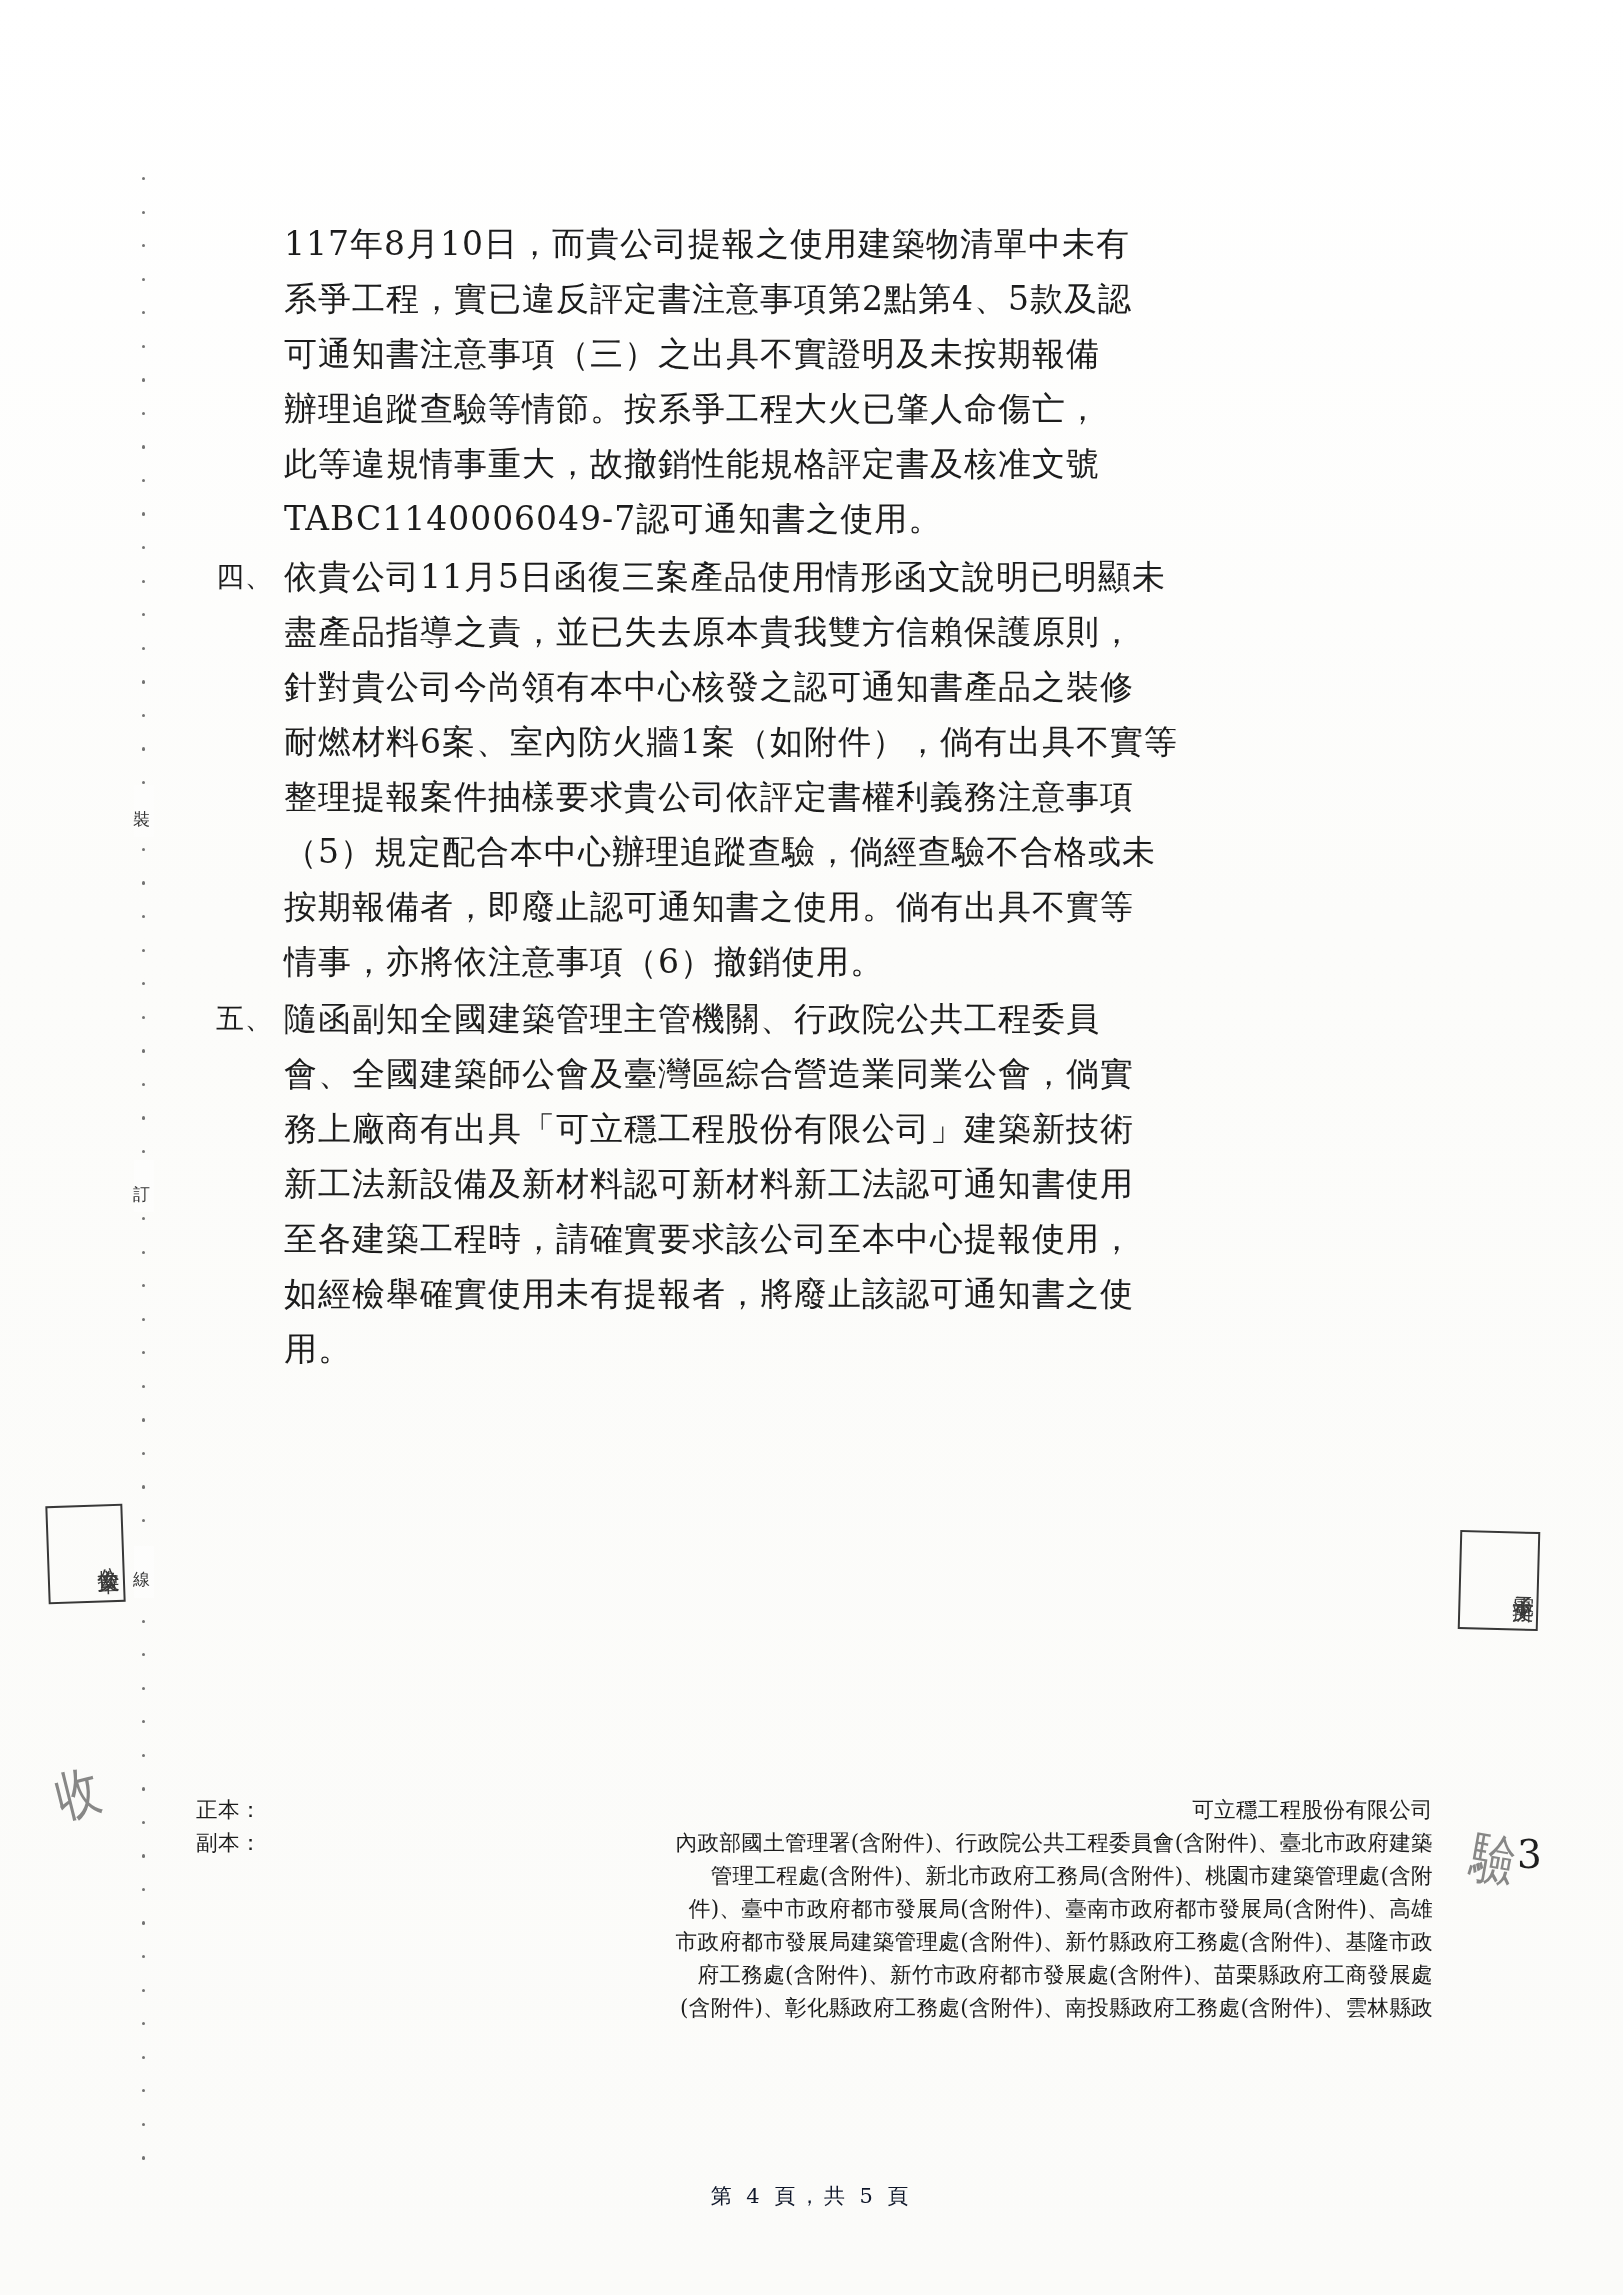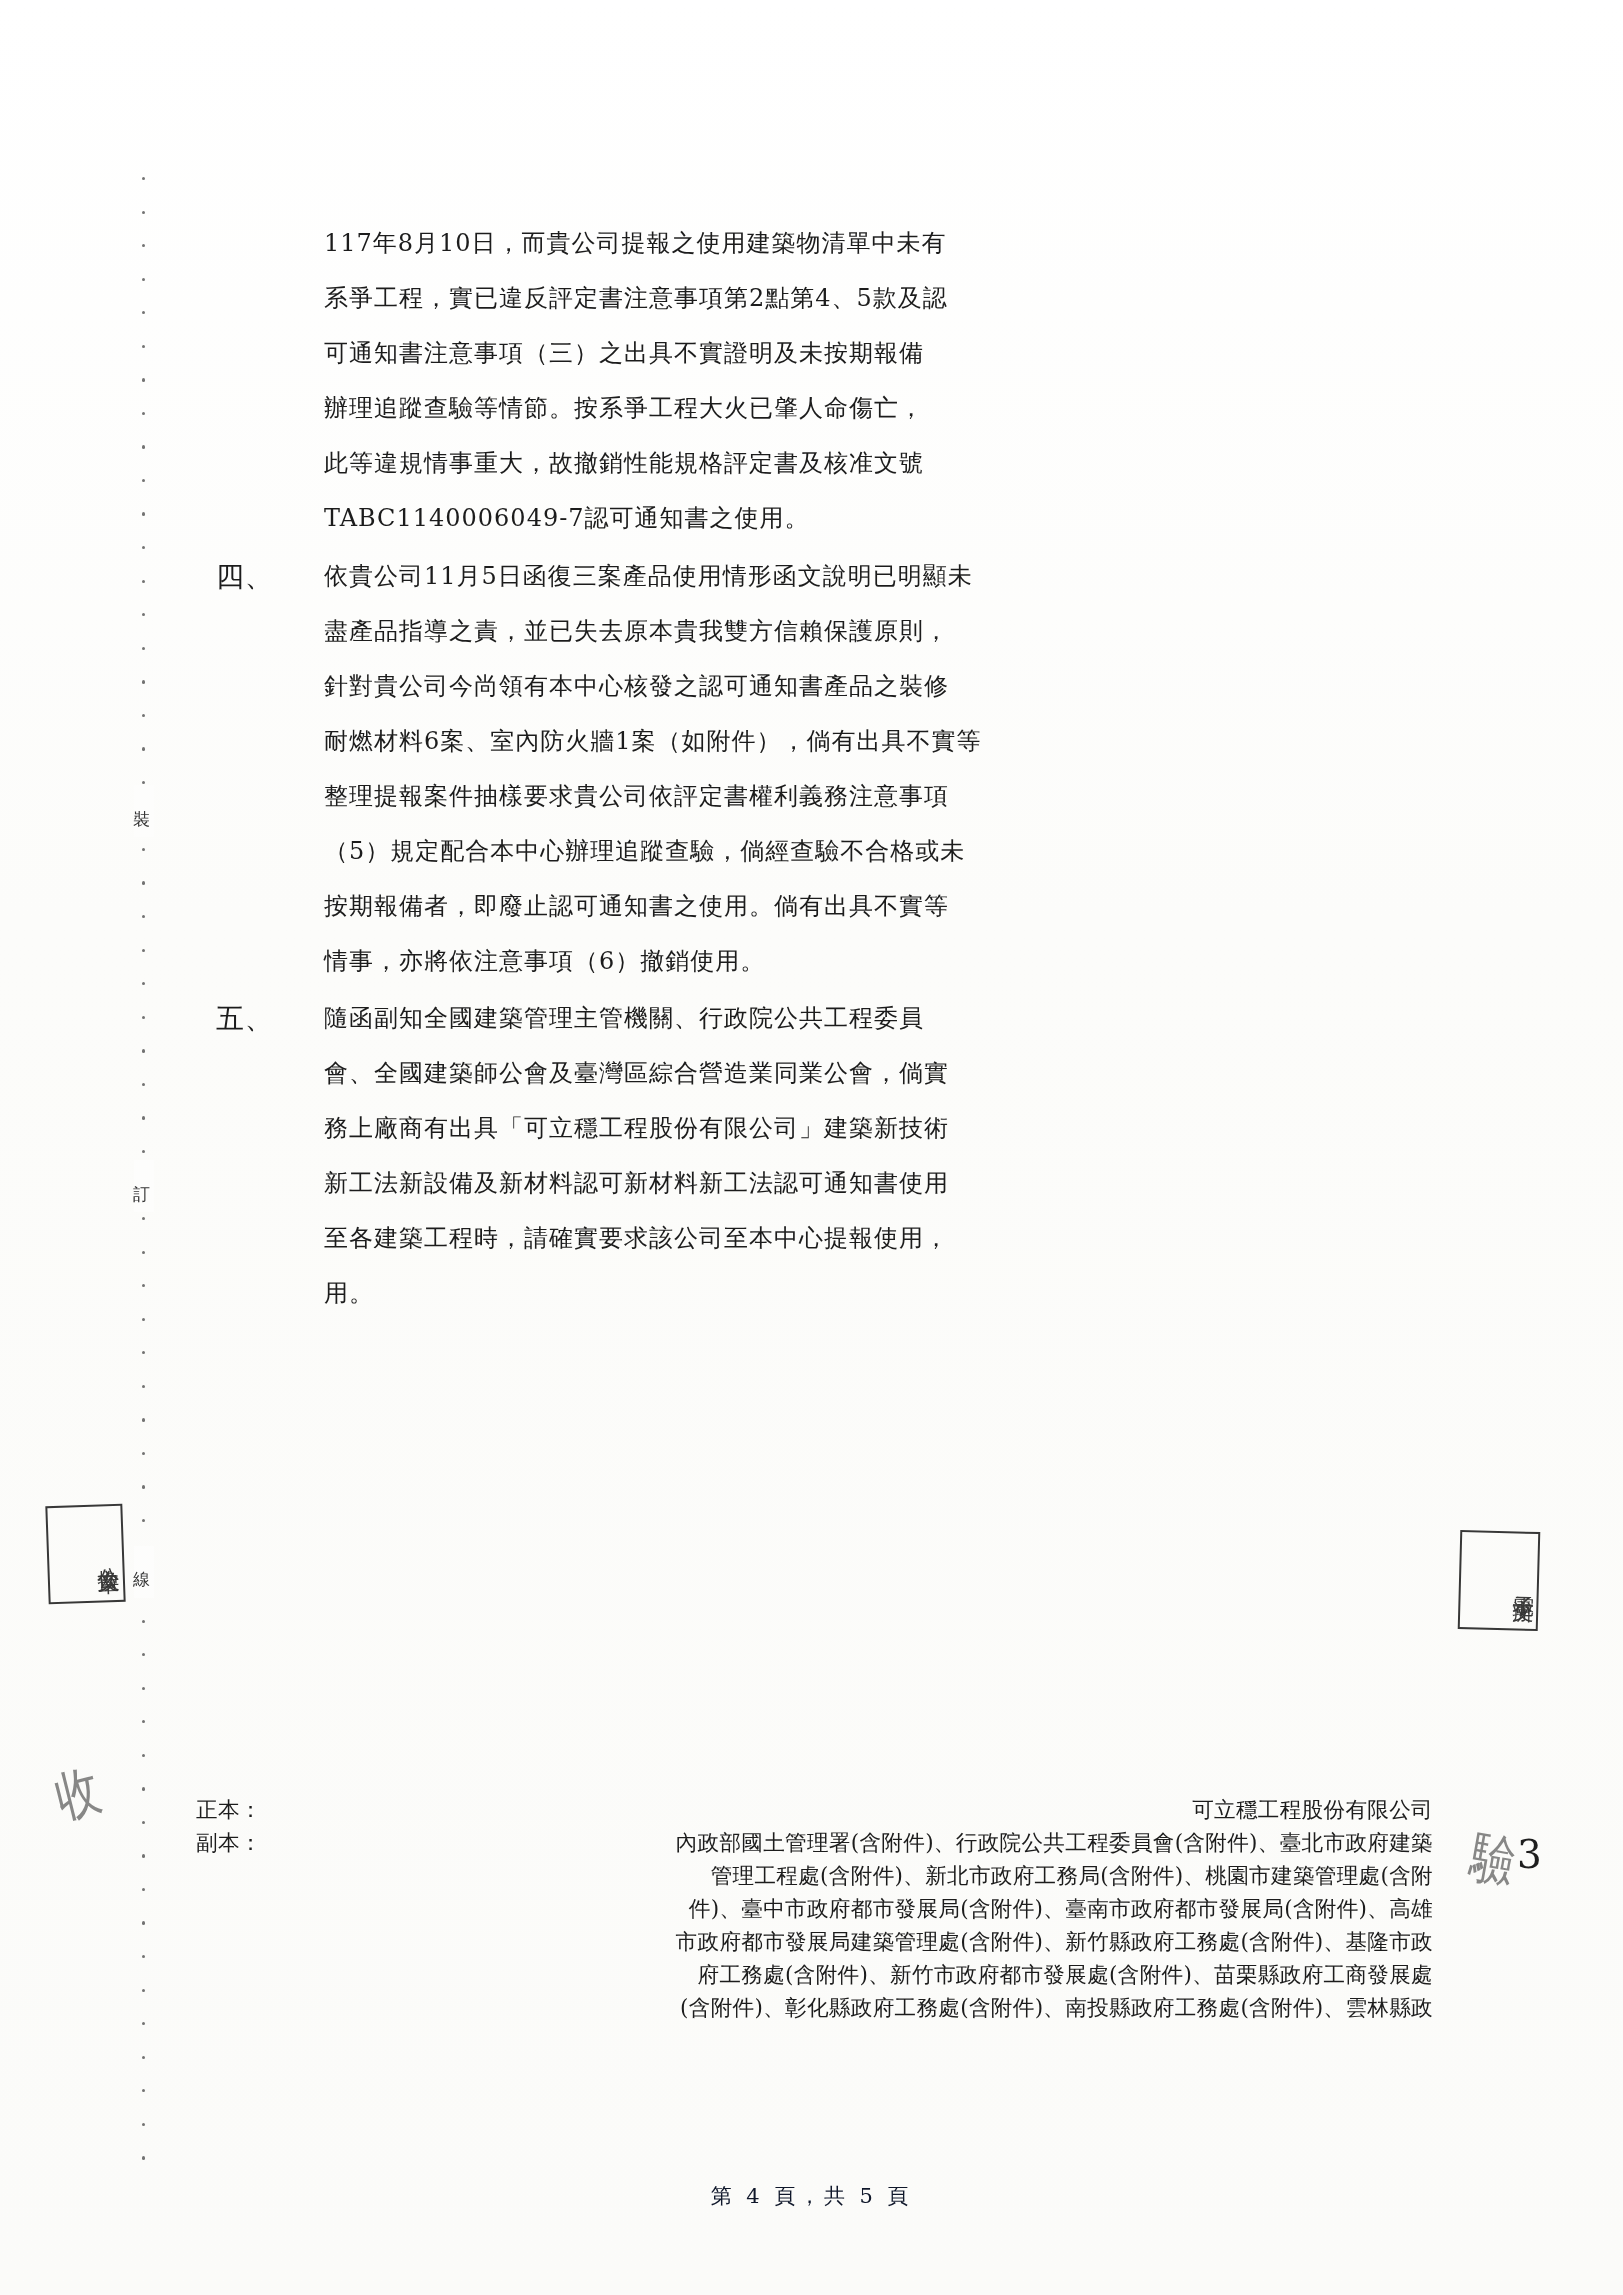--- a/index.html
+++ b/index.html
@@ -86,26 +86,25 @@
   .para-marker {
     flex: 0 0 auto;
     width: 68px;
     font-size: 28px;
     line-height: 55px;
     letter-spacing: 0.7px;
     white-space: nowrap;
   }
   .para-body {
     flex: 1 1 auto;
-    font-size: 24px;
+    font-size: 33px;
     line-height: 55px;
     letter-spacing: 1px;
     text-align: justify;
     text-align-last: left;
-    margin-left: 40px;
   }
   .para-body .line {
     display: block;
     white-space: nowrap;
   }
   .cont .para-marker { width: 68px; }
 
   
   .dist {
     position: absolute;
@@ -320,20 +319,21 @@
     </div>
 
     <div class="para">
       <div class="para-marker">五、</div>
       <div class="para-body">
         <span class="line">隨函副知全國建築管理主管機關、行政院公共工程委員</span>
         <span class="line">會、全國建築師公會及臺灣區綜合營造業同業公會，倘實</span>
         <span class="line">務上廠商有出具「可立穩工程股份有限公司」建築新技術</span>
         <span class="line">新工法新設備及新材料認可新材料新工法認可通知書使用</span>
         <span class="line">至各建築工程時，請確實要求該公司至本中心提報使用，</span>
+        <span class="line">如經檢舉確實使用未有提報者，將廢止該認可通知書之使</span>
         <span class="line">用。</span>
       </div>
     </div>
   </div>
 
   <div class="dist">
     <div class="dist-row">
       <div class="dist-label">正本：</div>
       <div class="dist-text">可立穩工程股份有限公司</div>
     </div>

